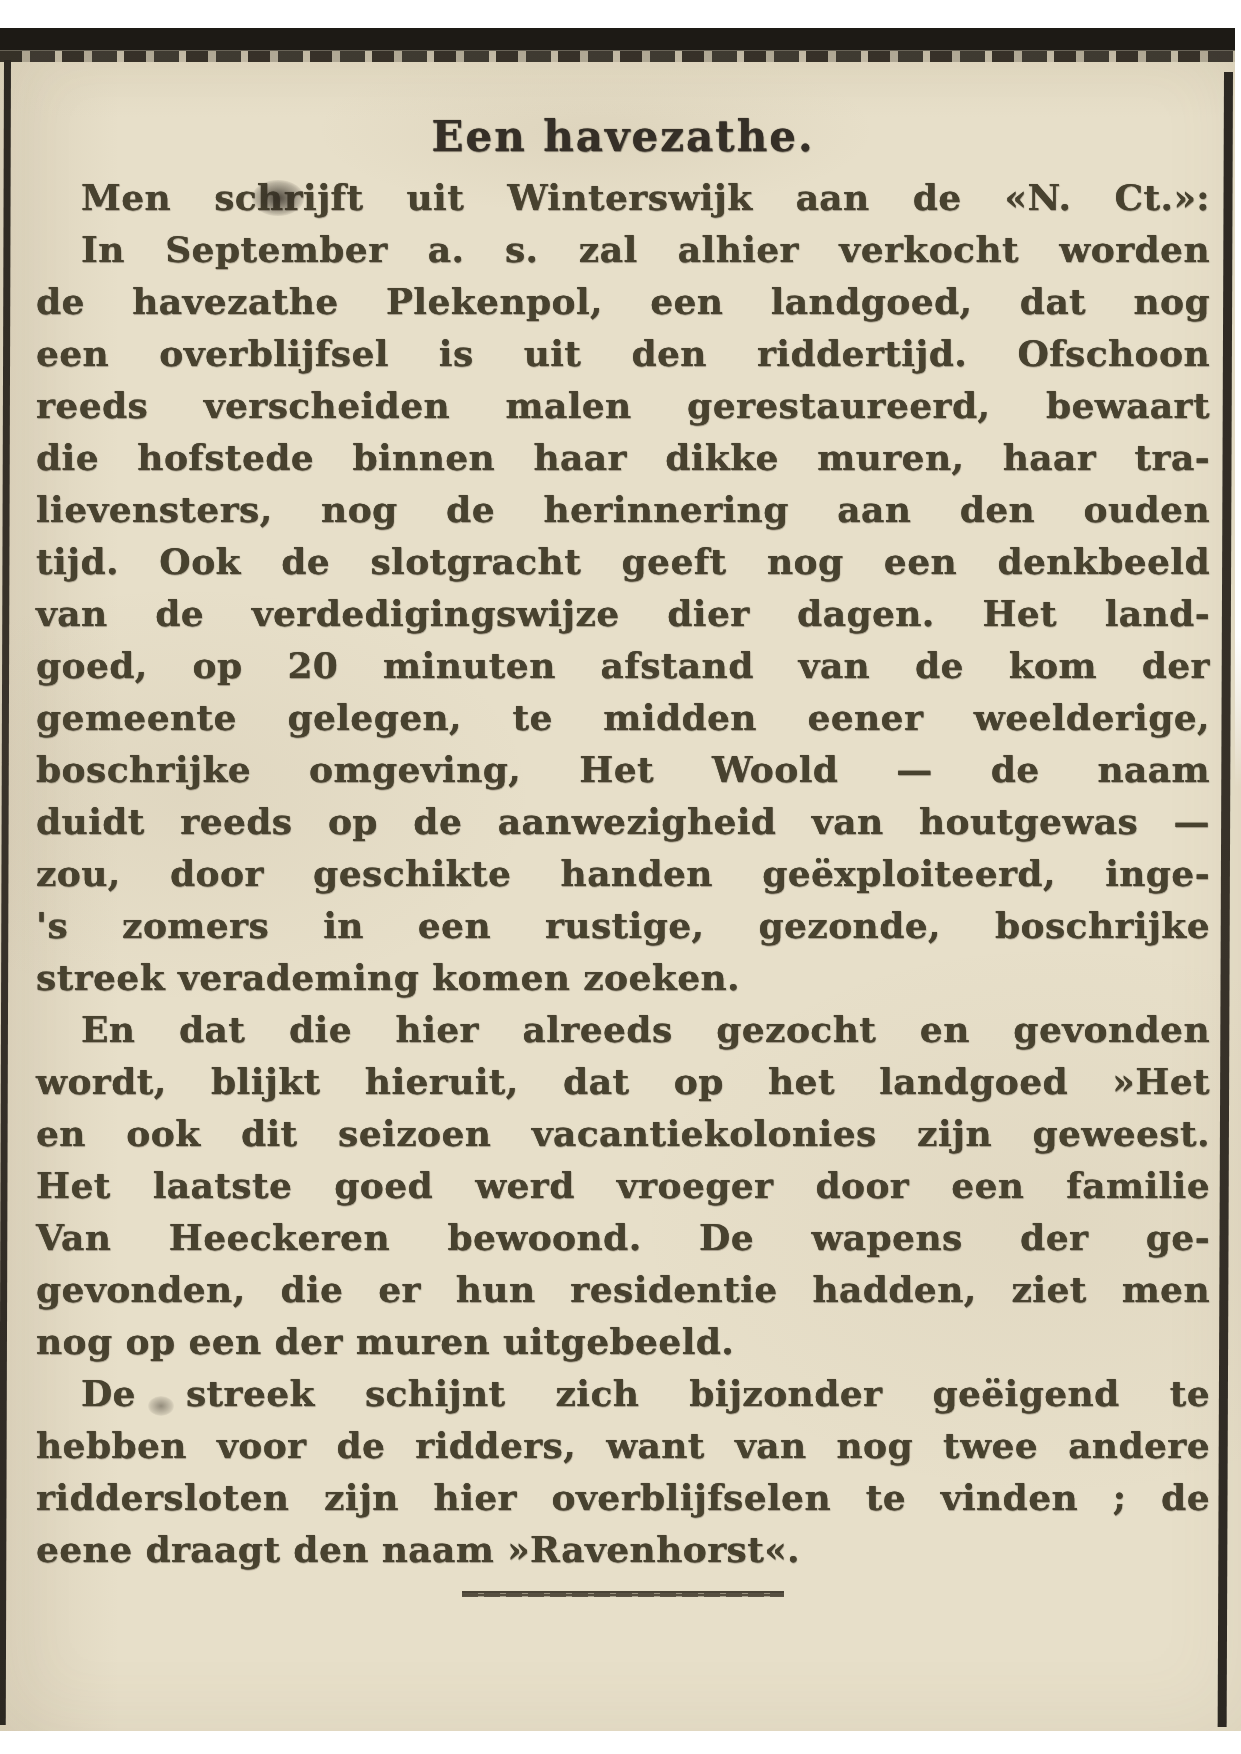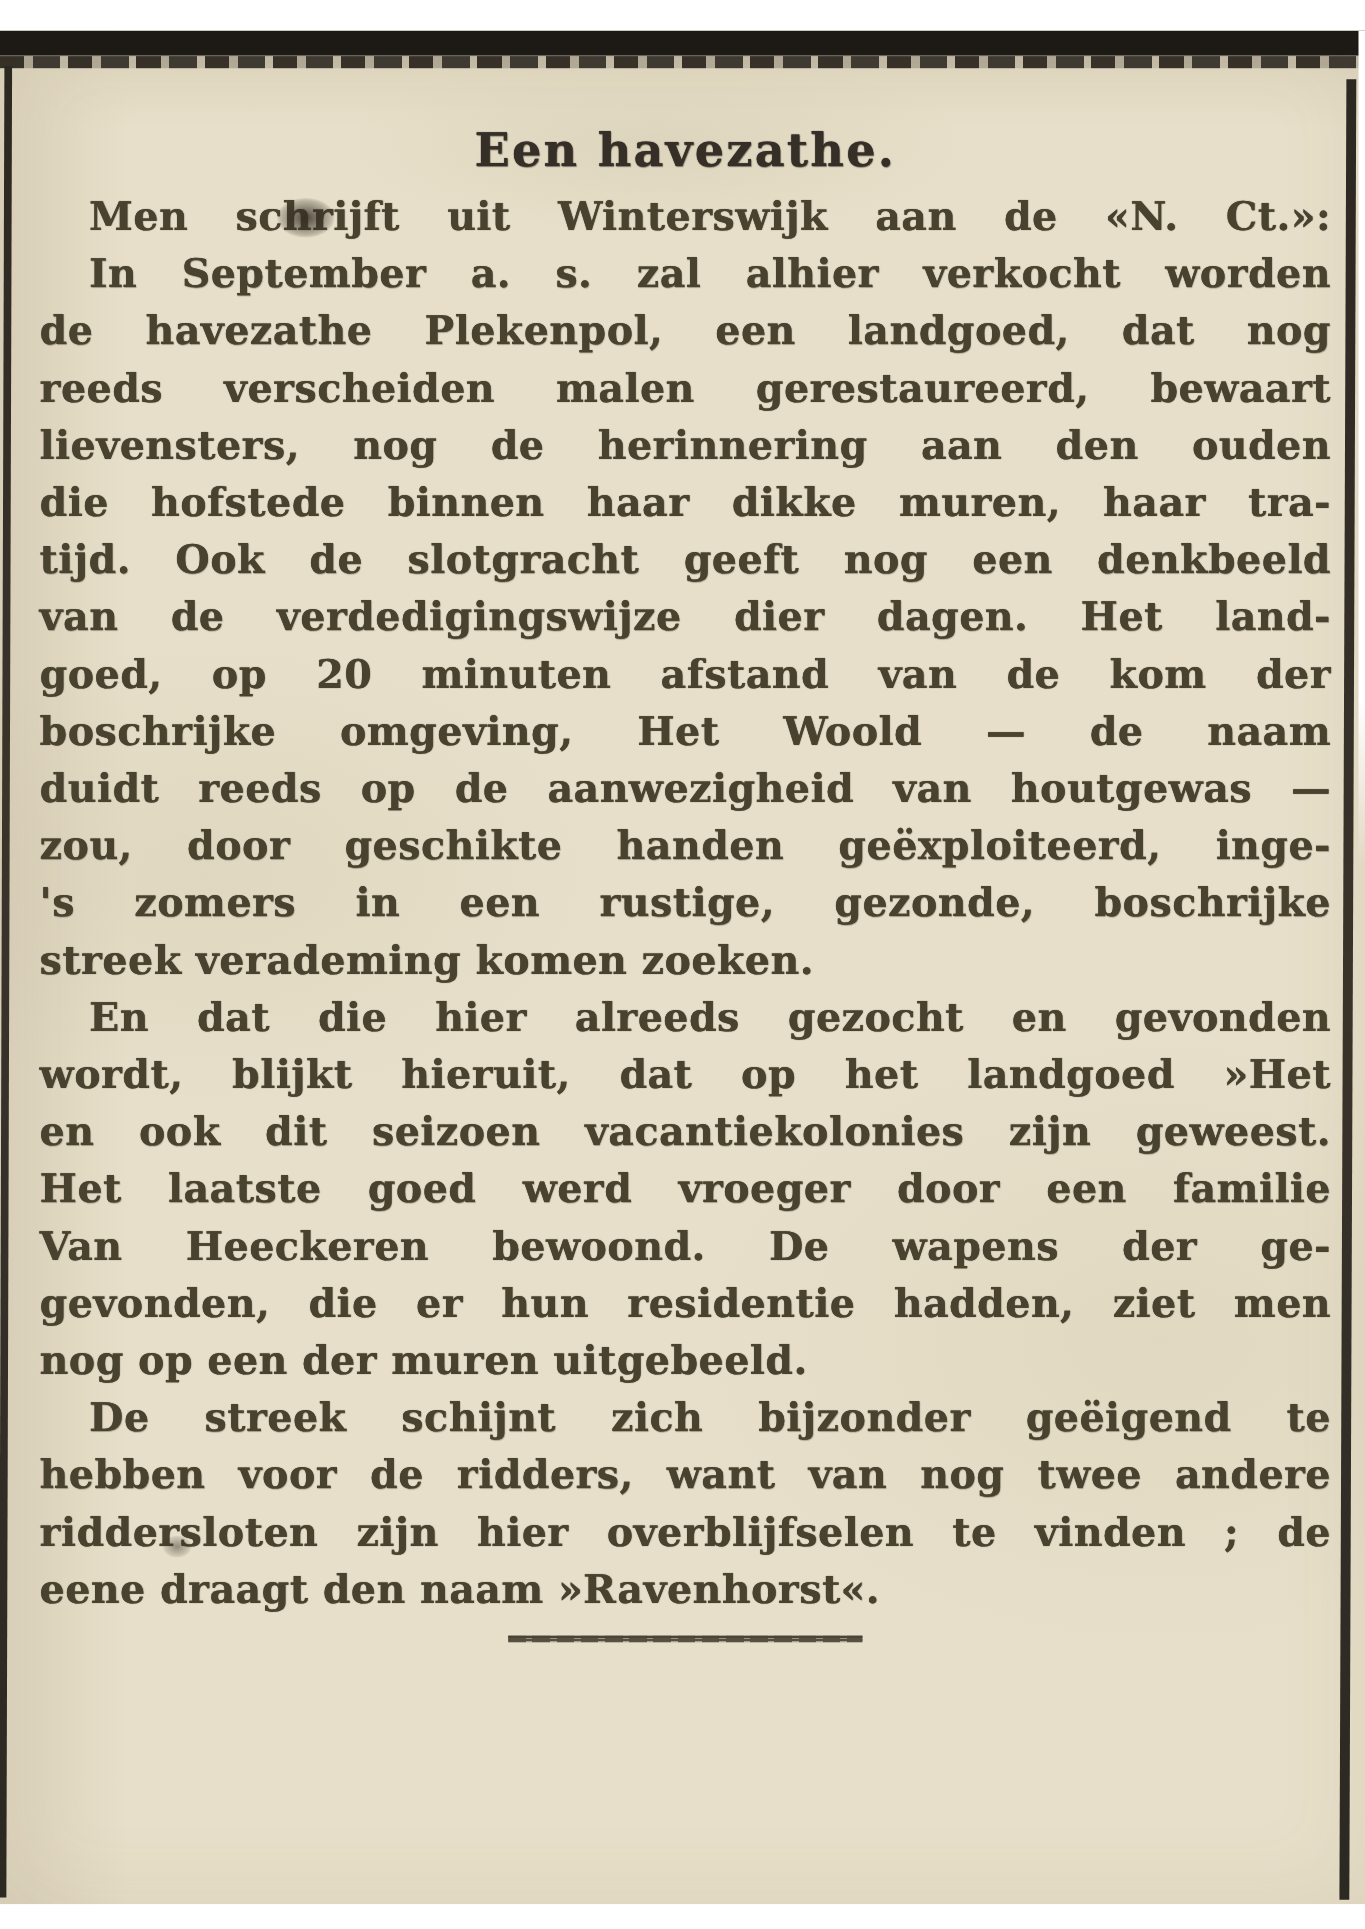--- a/index.html
+++ b/index.html
@@ -116,26 +116,28 @@
     <div class="rule-left"></div>
     <div class="rule-right"></div>
     <div class="edge-white-right"></div>
 
     <div class="column">
       <h1 class="heading">Een havezathe.</h1>
 
       <div class="line indent">Men schrijft uit Winterswijk aan de «N. Ct.»:</div>
       <div class="line indent">In September a. s. zal alhier verkocht worden</div>
       <div class="line">de havezathe Plekenpol, een landgoed, dat nog</div>
+      <div class="line">een overblijfsel is uit den riddertijd. Ofschoon</div>
       <div class="line">reeds verscheiden malen gerestaureerd, bewaart</div>
+      <div class="line">die hofstede binnen haar dikke muren, haar tra-</div>
       <div class="line">lievensters, nog de herinnering aan den ouden</div>
-      <div class="line">die hofstede binnen haar dikke muren, haar tra-</div>
       <div class="line">tijd. Ook de slotgracht geeft nog een denkbeeld</div>
       <div class="line">van de verdedigingswijze dier dagen. Het land-</div>
       <div class="line">goed, op 20 minuten afstand van de kom der</div>
+      <div class="line">gemeente gelegen, te midden eener weelderige,</div>
       <div class="line">boschrijke omgeving, Het Woold — de naam</div>
       <div class="line">duidt reeds op de aanwezigheid van houtgewas —</div>
       <div class="line">zou, door geschikte handen geëxploiteerd, inge-</div>
       <div class="line">'s zomers in een rustige, gezonde, boschrijke</div>
       <div class="line last">streek verademing komen zoeken.</div>
       <div class="line indent">En dat die hier alreeds gezocht en gevonden</div>
       <div class="line">wordt, blijkt hieruit, dat op het landgoed »Het</div>
       <div class="line">en ook dit seizoen vacantiekolonies zijn geweest.</div>
       <div class="line">Het laatste goed werd vroeger door een familie</div>
       <div class="line">Van Heeckeren bewoond. De wapens der ge-</div>

